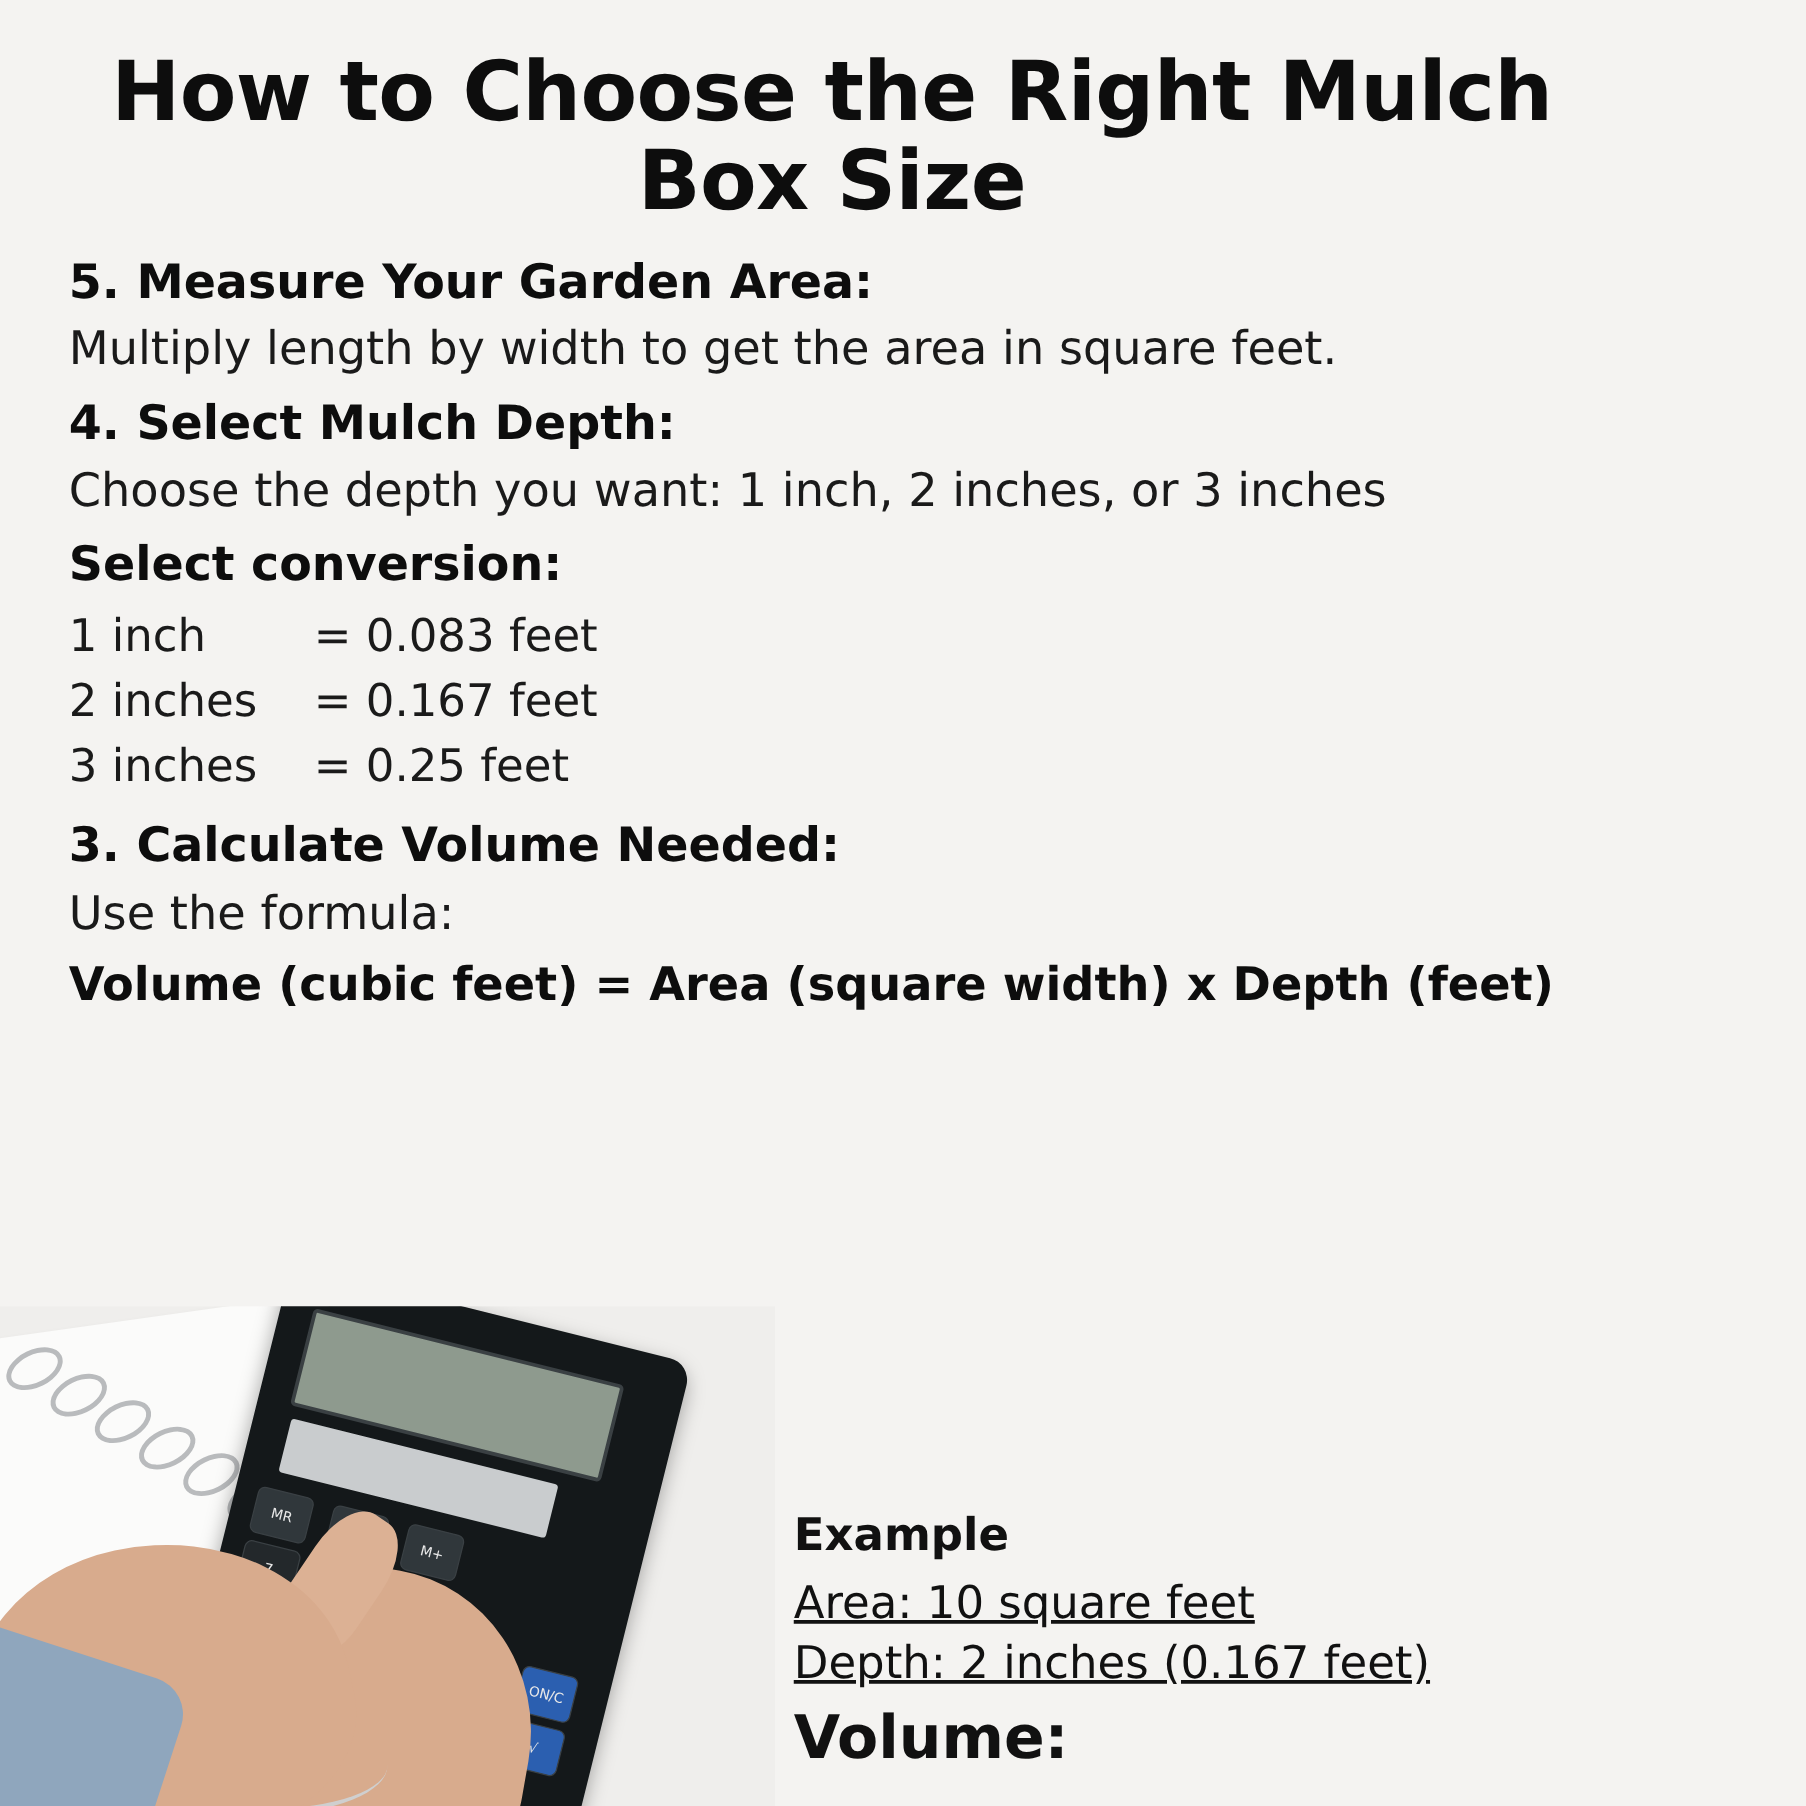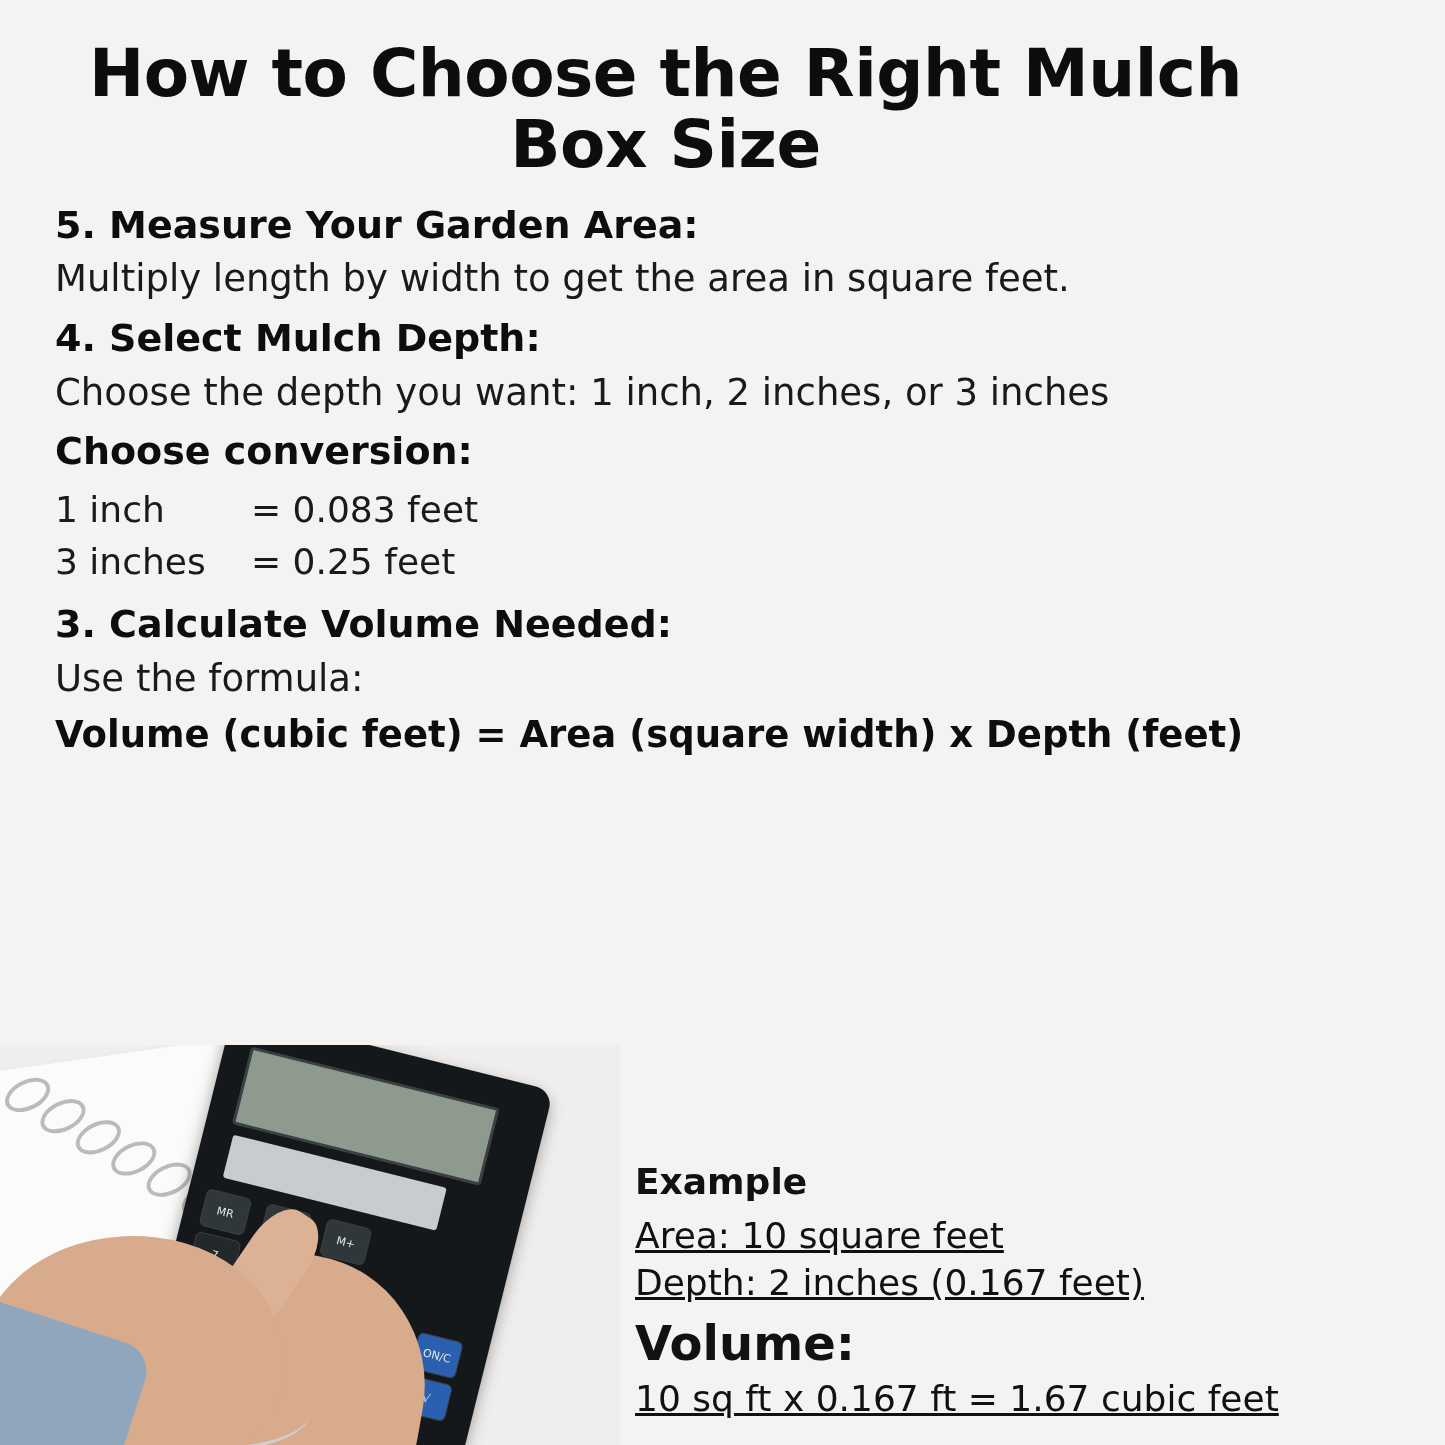--- a/index.html
+++ b/index.html
@@ -253,26 +253,30 @@
   <h1 class="title">How to Choose the Right Mulch Box Size</h1>
 
   <div class="steps">
 
     <div class="step-head">5. Measure Your Garden Area:</div>
     <div class="step-body">Multiply length by width to get the area in square feet.</div>
 
     <div class="step-head">4. Select Mulch Depth:</div>
     <div class="step-body">Choose the depth you want: 1 inch, 2 inches, or 3 inches</div>
 
-    <div class="step-head">Choose conversion:</div>
+    <div class="step-head">Select conversion:</div>
 
     <div class="conv-list">
       <div class="conv-row">
         <span class="conv-label">1 inch</span>
         <span>= 0.083 feet</span>
+      </div>
+      <div class="conv-row">
+        <span class="conv-label">2 inches</span>
+        <span>= 0.167 feet</span>
       </div>
       <div class="conv-row">
         <span class="conv-label">3 inches</span>
         <span>= 0.25 feet</span>
       </div>
     </div>
 
     <div class="step-head">3. Calculate Volume Needed:</div>
     <div class="step-body">Use the formula:</div>
     <div class="formula">Volume (cubic feet) = Area (square width) x Depth (feet)</div>
@@ -330,17 +334,16 @@
       <div class="hand-left"></div>
       <div class="sleeve-left"></div>
       <div class="cord"></div>
     </div>
 
     <div class="example">
       <div class="example-title">Example</div>
       <div class="example-line">Area: 10 square feet</div>
       <div class="example-line">Depth: 2 inches (0.167 feet)</div>
       <div class="example-sub">Volume:</div>
-      <div class="example-line">10 sq ft x 0.167 ft = 1.67 cubic feet</div>
     </div>
 
   </div>
 </div>
 
 </body></html>

